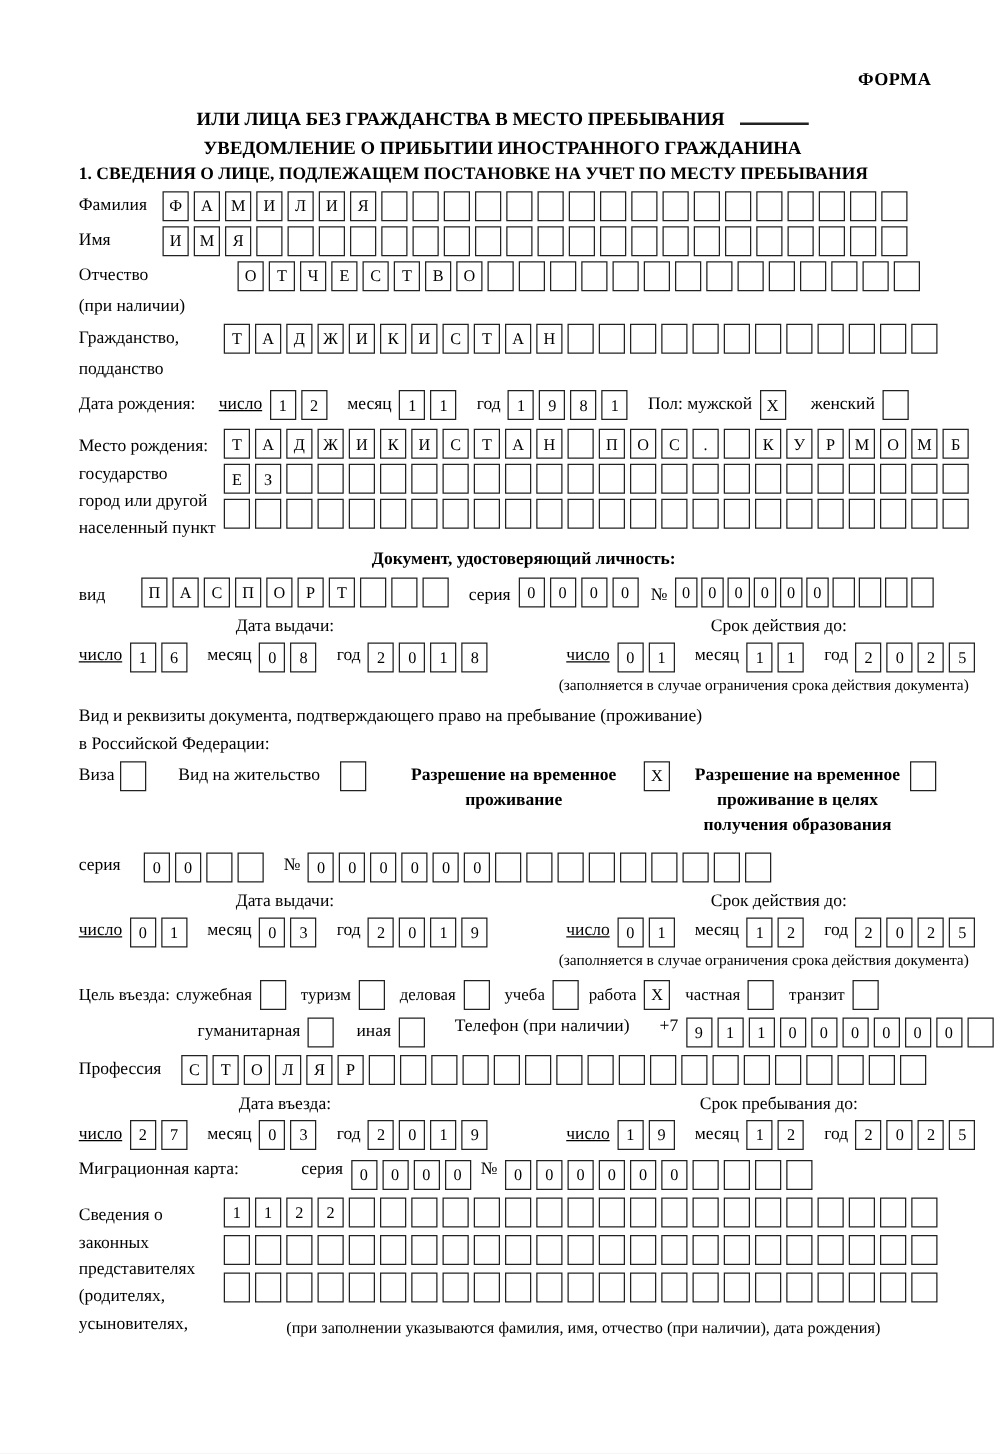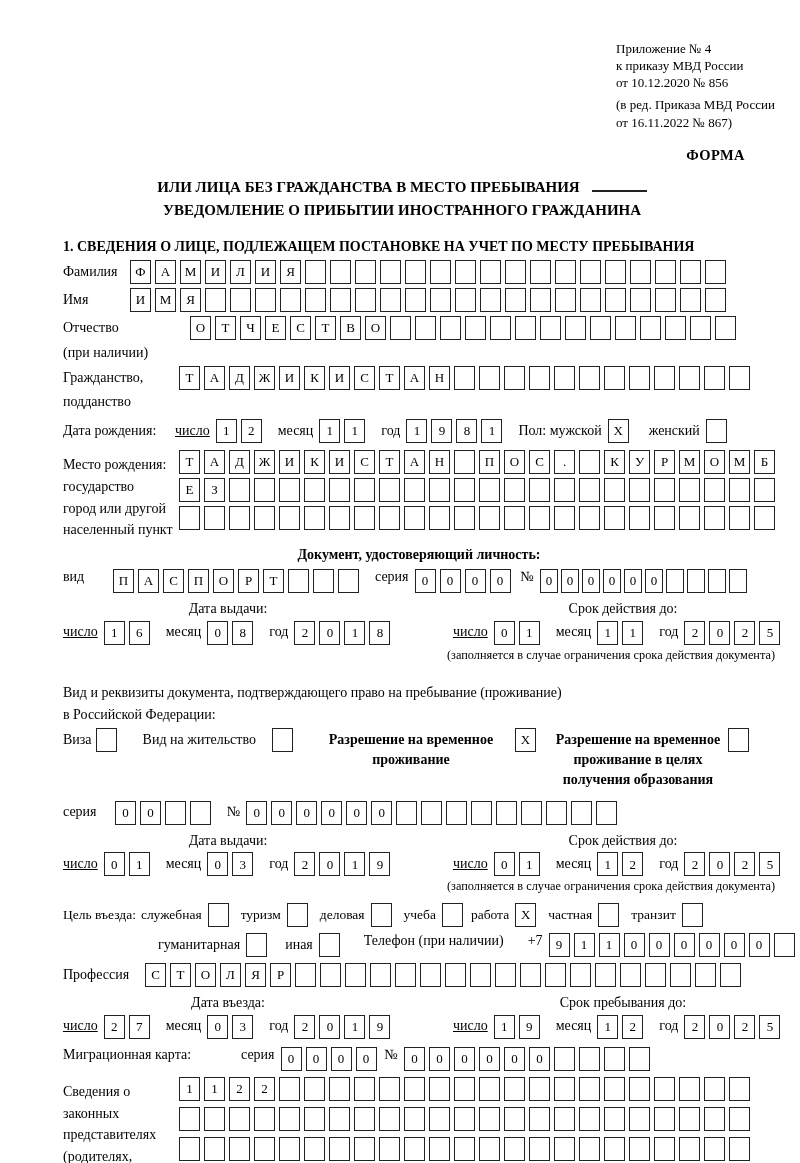--- a/index.html
+++ b/index.html
@@ -7,21 +7,21 @@
     width:800px;height:1163px;margin:0 auto;background:#fff;color:#000;
     font-family:"Liberation Serif","DejaVu Serif",serif;font-size:14px;line-height:1.2;
     box-sizing:border-box;padding:40px 25px 0 63px;overflow:hidden;position:relative;
   }
   
   .hdr{margin-left:553px;font-size:13px;line-height:1.32;}
   .hdr .g2{margin-top:5px;}
   .forma{text-align:right;padding-right:30px;font-weight:700;margin-top:16px;font-size:14.5px;letter-spacing:.4px;}
   .title{margin-top:12px;text-align:center;font-weight:700;font-size:15px;line-height:1.5;position:relative;left:-17px;}
   .uline{display:inline-block;width:55px;border-bottom:2px solid #222;margin-left:12px;vertical-align:baseline;}
-  .sec{margin-top:18px;font-weight:700;font-size:14px;}
+  .sec{margin-top:2px;font-weight:700;font-size:14px;}
   
   .frow{display:flex;align-items:flex-start;margin-top:4px;}
   .lbl{flex:none;padding-top:4px;font-size:14px;}
   .lbl .sub{display:block;margin-top:8px;}
   .cells{display:flex;flex:none;}
   .cell{flex:none;width:21px;height:24px;border:1.8px solid #222;margin-right:4px;box-sizing:border-box;
         display:flex;align-items:center;justify-content:center;font-size:13px;background:#fff;}
   .sm .cell{width:18px;margin-right:3px;}
   .stack{display:flex;flex-direction:column;gap:4px;}
   
@@ -35,34 +35,27 @@
   .dhead.r{width:340px;}
   .dnote{font-size:12.3px;text-align:right;margin-top:3px;}
   
   .ropt{display:flex;align-items:flex-start;flex:none;}
   .ropt .txt{padding-top:4px;}
   .ctr{text-align:center;line-height:1.45;font-weight:bold;}
   .popt{display:flex;align-items:center;flex:none;}
   .popt .txt{margin-right:6px;}
   .note-bottom{font-size:13px;margin:6px 0 0 160px;}
   .doc-heading{text-align:center;font-weight:700;margin-top:6px;font-size:14px;}
-  .intro{margin-top:20px;line-height:1.55;}
+  .intro{margin-top:8px;line-height:1.55;}
 </style>
 </head>
 <body>
 
 <div class="page">
 
-  <div class="hdr">
-    <div>Приложение № 4</div>
-    <div>к приказу МВД России</div>
-    <div>от 10.12.2020 № 856</div>
-    <div class="g2">(в ред. Приказа МВД России</div>
-    <div>от 16.11.2022 № 867)</div>
-  </div>
 
   <div class="forma">ФОРМА</div>
 
   <div class="title">
     <div><span>ИЛИ ЛИЦА БЕЗ ГРАЖДАНСТВА В МЕСТО ПРЕБЫВАНИЯ</span><span class="uline"></span></div>
     <div>УВЕДОМЛЕНИЕ О ПРИБЫТИИ ИНОСТРАННОГО ГРАЖДАНИНА</div>
   </div>
 
   <div class="sec">1. СВЕДЕНИЯ О ЛИЦЕ, ПОДЛЕЖАЩЕМ ПОСТАНОВКЕ НА УЧЕТ ПО МЕСТУ ПРЕБЫВАНИЯ</div>
 
@@ -298,21 +291,21 @@
           <span class="cell"></span>
           <span class="cell"></span>
           <span class="cell"></span>
           <span class="cell"></span>
         </span>
     </span>
   </div>
 
   <div class="doc-heading">Документ, удостоверяющий личность:</div>
 
-  <div class="frow" style="align-items:flex-start;margin-top:5px">
+  <div class="frow" style="align-items:flex-end;margin-top:5px">
     <span class="lbl" style="width:50px;padding-top:0">вид</span>
     <span class="cells">
         <span class="cell">П</span>
         <span class="cell">А</span>
         <span class="cell">С</span>
         <span class="cell">П</span>
         <span class="cell">О</span>
         <span class="cell">Р</span>
         <span class="cell">Т</span>
         <span class="cell"></span>

